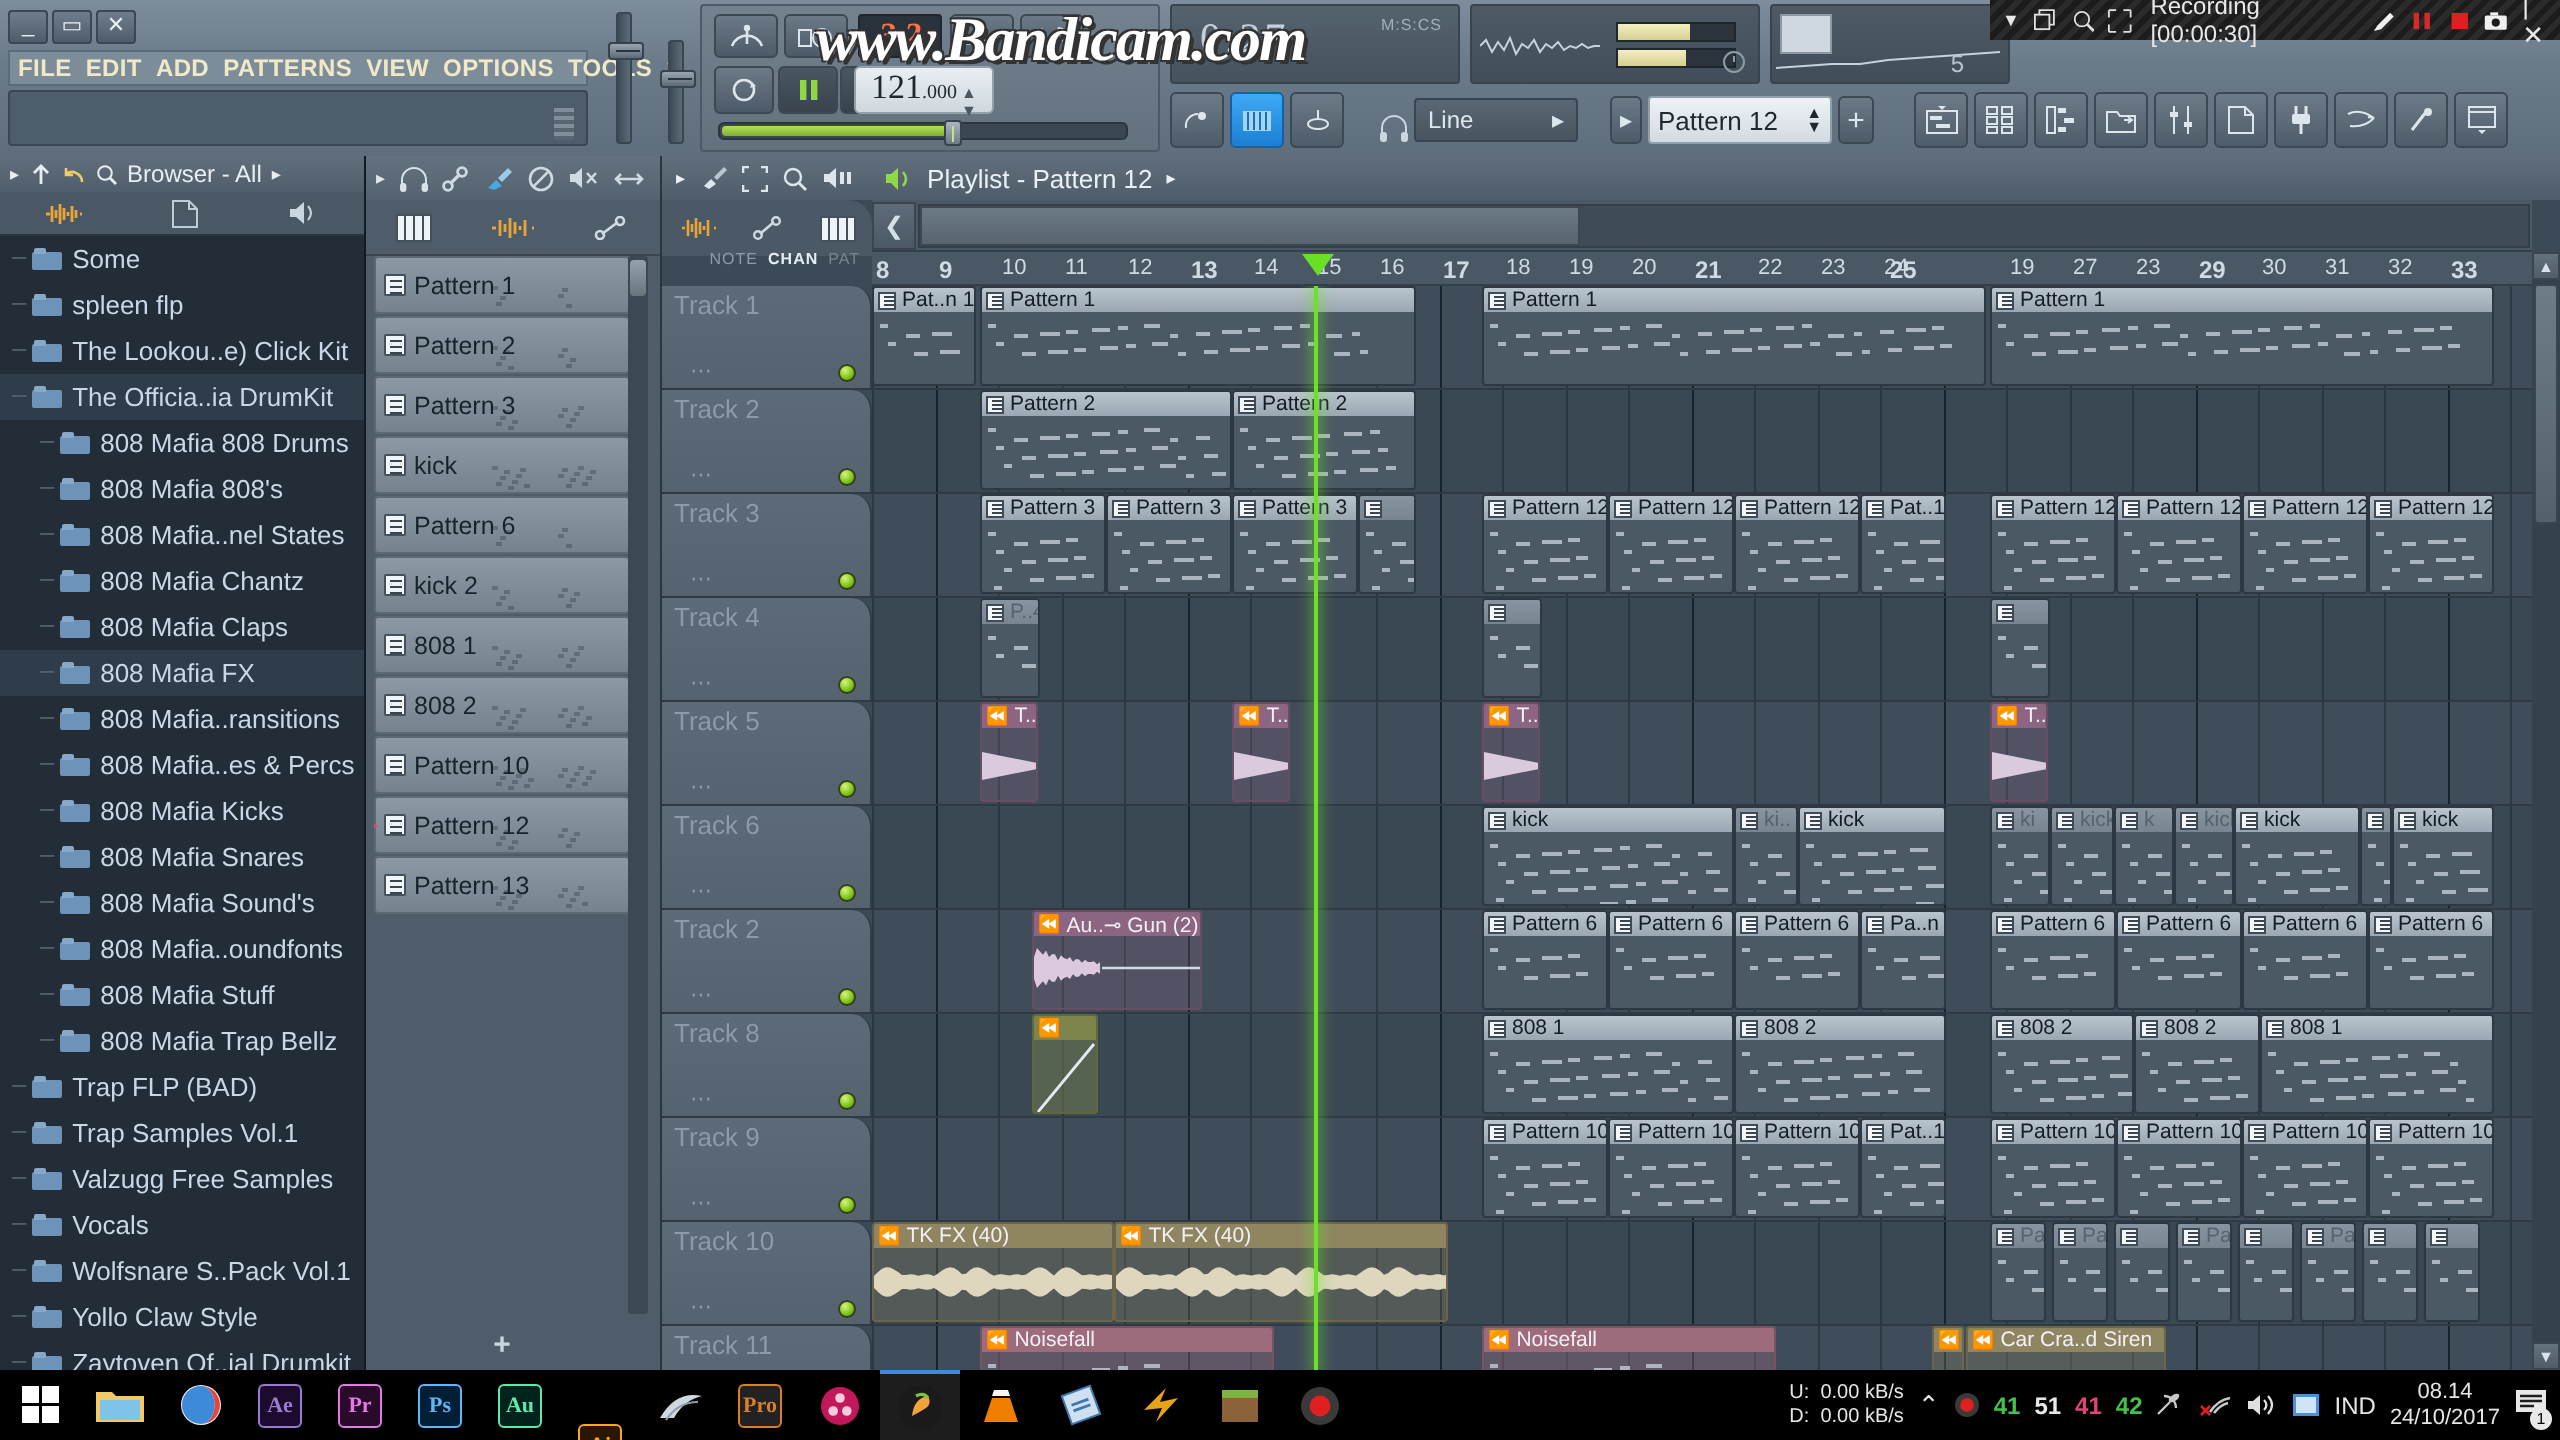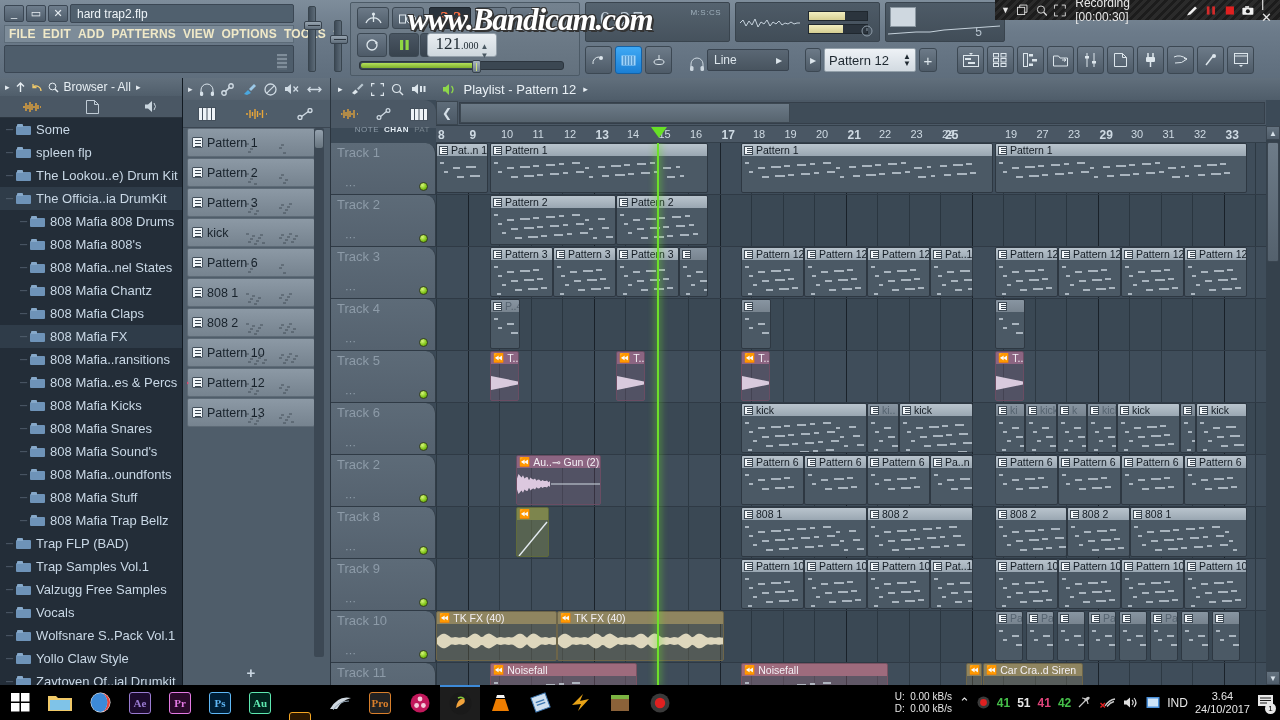--- a/index.html
+++ b/index.html
@@ -240,21 +240,20 @@
 </style>
 </head>
 <body>
 
 <div id="top-area">
 
   <div id="titlebar">
     <div class="winbtn">_</div>
     <div class="winbtn">▭</div>
     <div class="winbtn">✕</div>
-    <div id="flp-title">hard trap2.flp</div>
   </div>
 
   <div id="menubar">
     <span class="menu-item">FILE</span>
     <span class="menu-item">EDIT</span>
     <span class="menu-item">ADD</span>
     <span class="menu-item">PATTERNS</span>
     <span class="menu-item">VIEW</span>
     <span class="menu-item">OPTIONS</span>
     <span class="menu-item">TOOLS</span>
@@ -549,21 +548,21 @@
         <span>Some</span>
       </div>
       <div class="br-item lvl0">
         <span class="dash">─</span>
         <span class="folder"></span>
         <span>spleen flp</span>
       </div>
       <div class="br-item lvl0">
         <span class="dash">─</span>
         <span class="folder"></span>
-        <span>The Lookou..e) Drum Kit</span>
+        <span>The Lookou..e) Click Kit</span>
       </div>
       <div class="br-item lvl0 sel">
         <span class="dash">─</span>
         <span class="folder"></span>
         <span>The Officia..ia DrumKit</span>
       </div>
       <div class="br-item lvl1">
         <span class="dash">─</span>
         <span class="folder"></span>
         <span>808 Mafia 808 Drums</span>
@@ -788,20 +787,36 @@
         <span class="pat-ico"></span>
         <span>Pattern 6</span>
         <span class="pat-thumb">
           <i class="pat-mark" style="left:0px;top:0px;"></i>
           <i class="pat-mark" style="left:33px;top:4px;"></i>
           <i class="pat-mark" style="left:2px;top:8px;"></i>
           <i class="pat-mark" style="left:35px;top:1px;"></i>
           <i class="pat-mark" style="left:4px;top:5px;"></i>
           <i class="pat-mark" style="left:37px;top:9px;"></i>
           <i class="pat-mark" style="left:6px;top:2px;"></i>
+        </span>
+      </div>
+      <div class="pat-row">
+        <span class="pat-ico"></span>
+        <span>kick 2</span>
+        <span class="pat-thumb">
+          <i class="pat-mark" style="left:0px;top:0px;"></i>
+          <i class="pat-mark" style="left:33px;top:4px;"></i>
+          <i class="pat-mark" style="left:2px;top:8px;"></i>
+          <i class="pat-mark" style="left:35px;top:1px;"></i>
+          <i class="pat-mark" style="left:4px;top:5px;"></i>
+          <i class="pat-mark" style="left:37px;top:9px;"></i>
+          <i class="pat-mark" style="left:6px;top:2px;"></i>
+          <i class="pat-mark" style="left:39px;top:6px;"></i>
+          <i class="pat-mark" style="left:8px;top:10px;"></i>
+          <i class="pat-mark" style="left:41px;top:3px;"></i>
         </span>
       </div>
       <div class="pat-row">
         <span class="pat-ico"></span>
         <span>808 1</span>
         <span class="pat-thumb">
           <i class="pat-mark" style="left:0px;top:0px;"></i>
           <i class="pat-mark" style="left:33px;top:4px;"></i>
           <i class="pat-mark" style="left:2px;top:8px;"></i>
           <i class="pat-mark" style="left:35px;top:1px;"></i>
@@ -2726,21 +2741,21 @@
     <svg width="16" height="13" viewBox="0 0 16 13">
         <path d="M1 4.5 h2.5 L7 1.5 v10 L3.5 8.5 H1 z" fill="#e0e0e0"></path>
         <path d="M9 4 q2.4 2.5 0 5 M11 2 q4 4.5 0 9" stroke="#e0e0e0" fill="none" stroke-width="1.1"></path>
       </svg>
     <svg width="14" height="13" viewBox="0 0 14 13">
         <rect x="0.5" y="1" width="13" height="11" fill="#4a90d9"></rect>
         <rect x="2" y="2.5" width="10" height="8" fill="#cfe4f7"></rect>
       </svg>
     <span style="font-size:12px;">IND</span>
     <div id="clock">
-      <div>3.64</div>
+      <div>08.14</div>
       <div>24/10/2017</div>
     </div>
     <div style="position:relative;">
       <svg width="17" height="15" viewBox="0 0 17 15">
           <rect x="1" y="1" width="15" height="11" fill="#e8e8e8"></rect>
           <path d="M3 4 h11 M3 6.5 h11 M3 9 h7" stroke="#1c1c1c" stroke-width="1.2"></path>
         </svg>
       <span style="position:absolute;right:-2px;bottom:-3px;width:11px;height:11px;border-radius:50%;background:#e8e8e8;color:#000;font-size:8px;display:flex;align-items:center;justify-content:center;">1</span>
     </div>
   </div>

